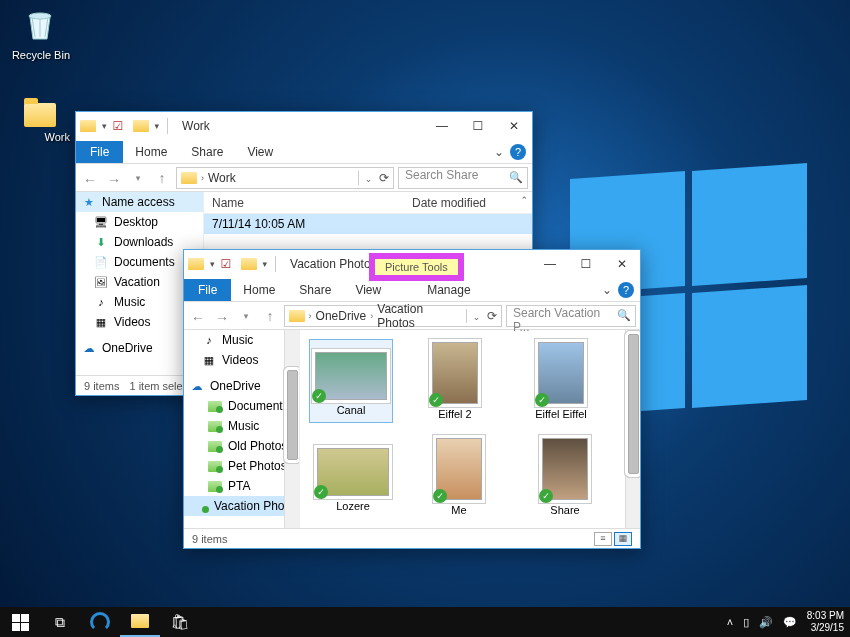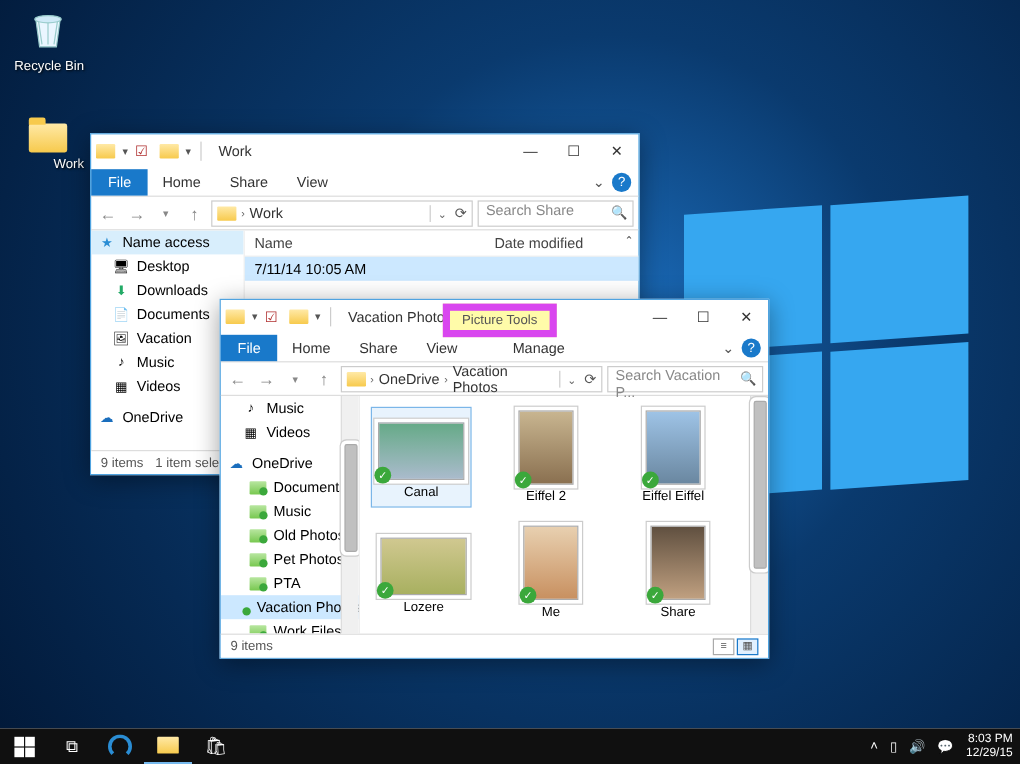--- a/index.html
+++ b/index.html
@@ -315,24 +315,20 @@
             <span>Pet Photos</span>
           </div>
         <div class="item indent2">
             <span class="fold-g"></span>
             <span>PTA</span>
           </div>
         <div class="item indent2 sel">
             <span class="fold-g"></span>
             <span>Vacation Photos</span>
           </div>
-        <div class="item indent2">
-            <span class="fold-g"></span>
-            <span>Work Files</span>
-          </div>
         <div class="scroll-v">
             <div class="thumb" style="top:40px;height:90px"></div>
           </div>
       </div>
       <div class="content photos-content">
         <div class="photo-grid">
           <div class="photo-item sel">
             <div class="thumb t-canal wide">
                 <span class="check">✓</span>
               </div>
@@ -408,16 +404,16 @@
         <span style="font-size:15px">🛍</span>
       </div>
   </div>
   <div class="tray">
     <span>˄</span>
     <span>▯</span>
     <span>🔊</span>
     <span>💬</span>
     <div class="clock">
       <div>8:03 PM</div>
-      <div>12/29/15</div>
+      <div>3/29/15</div>
     </div>
   </div>
 </div>
 
 </body></html>

